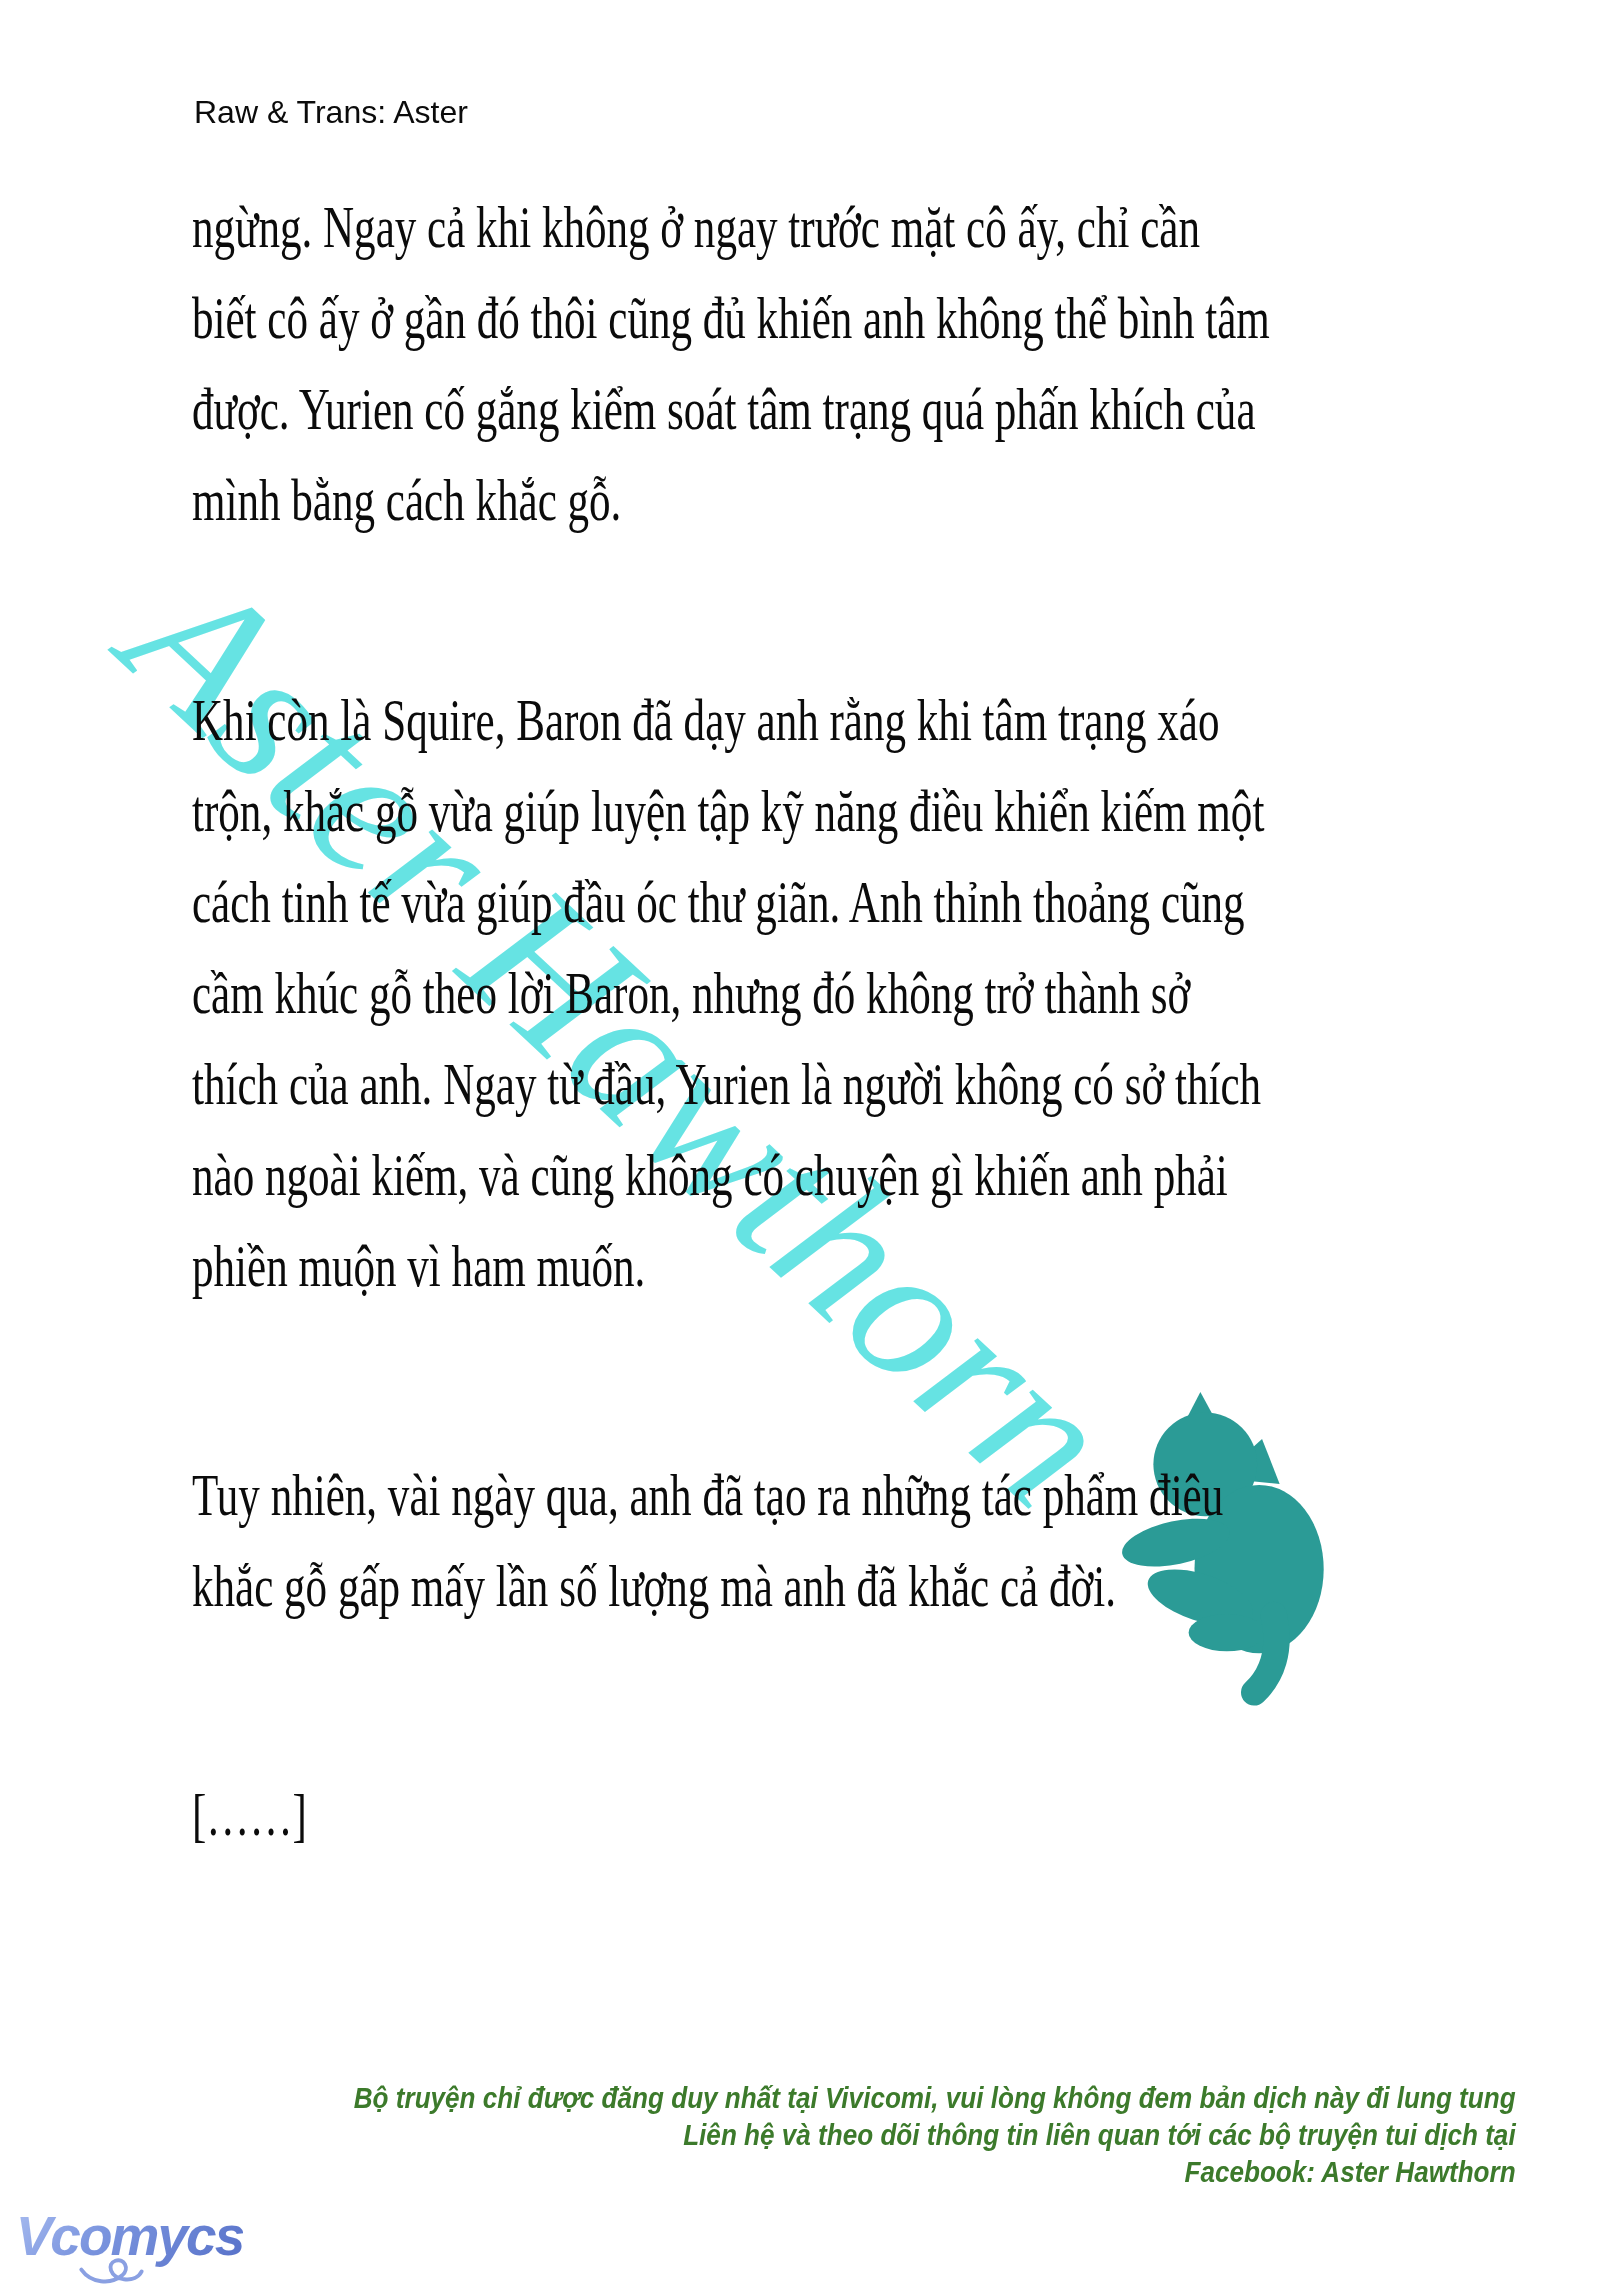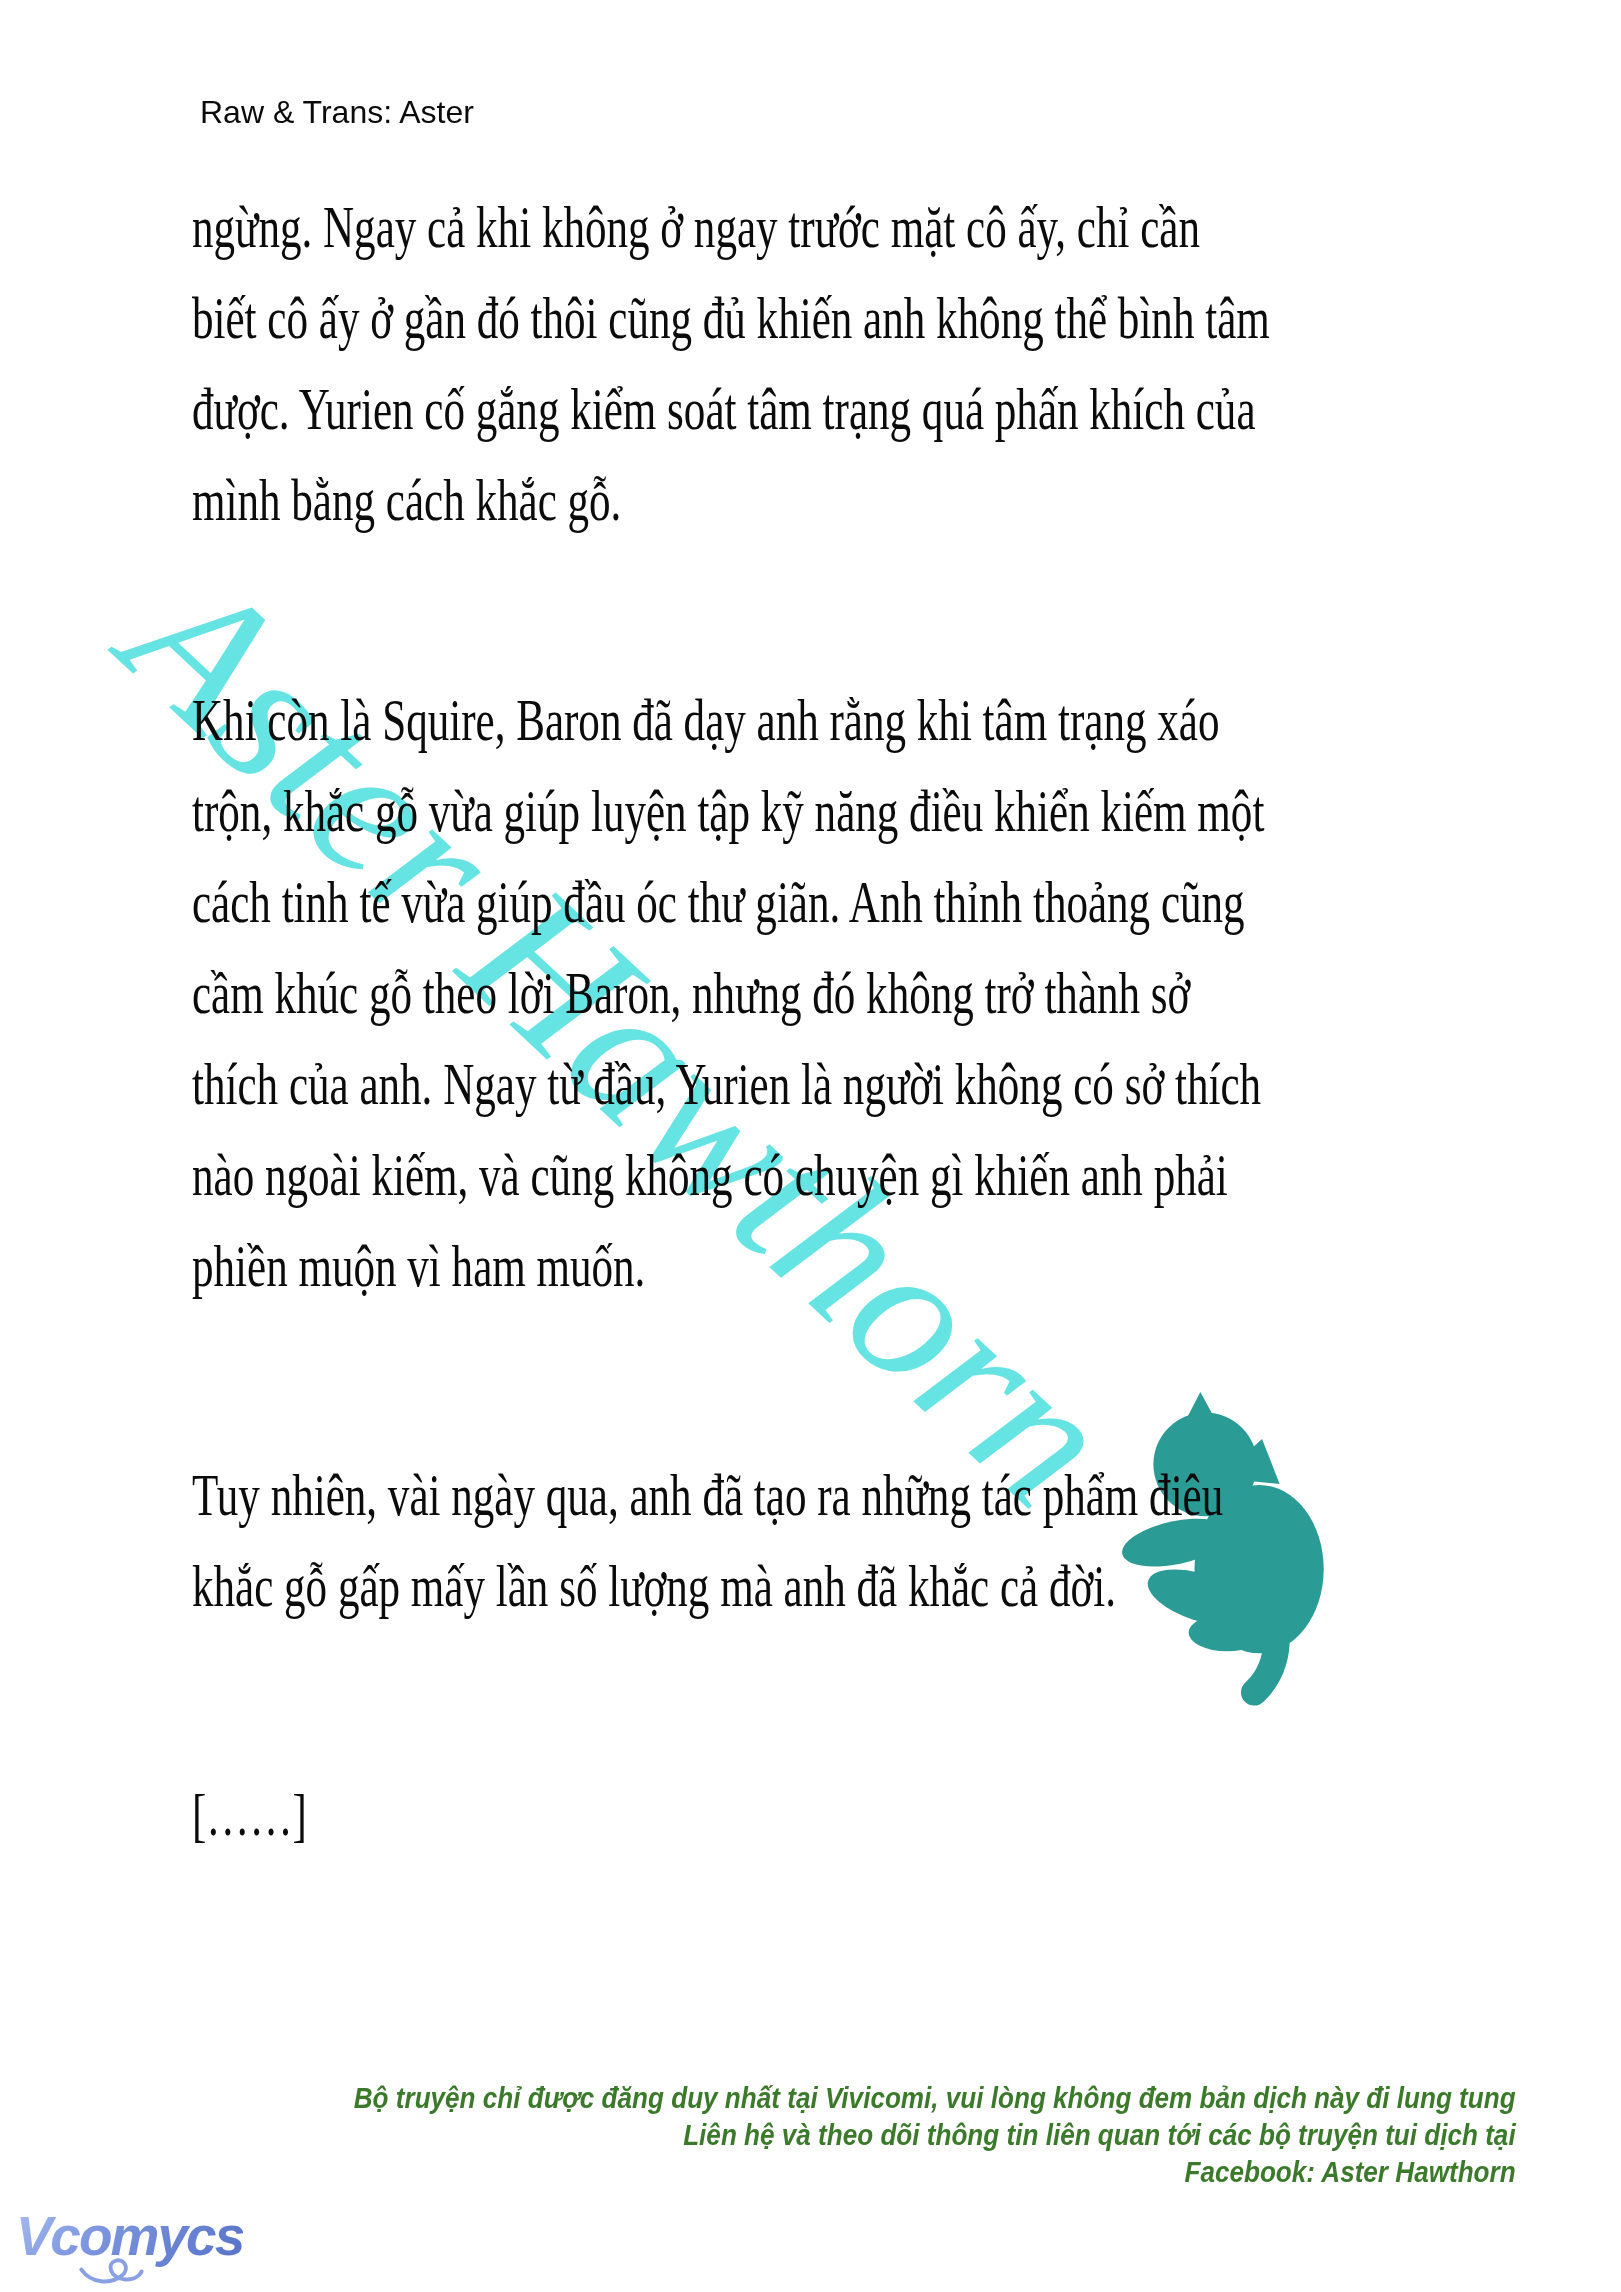--- a/index.html
+++ b/index.html
@@ -5,21 +5,21 @@
   html,body{margin:0;padding:0;background:#9a9a9a;}
   .page{
     position:relative;
     width:1621px;height:2293px;
     background:#ffffff;
     overflow:hidden;
     font-family:"Liberation Serif", serif;
   }
   
   .credit-header{
-    position:absolute;left:200px;top:93px;
+    position:absolute;left:194px;top:93px;
     font-family:"Liberation Sans", sans-serif;
     font-size:32px;line-height:39px;
     color:var(--text-black,#0b0b0b);
     white-space:nowrap;
   }
   
   .watermark{
     position:absolute;left:227px;top:537px;
     font-family:"Liberation Serif", serif;
     font-style:italic;

